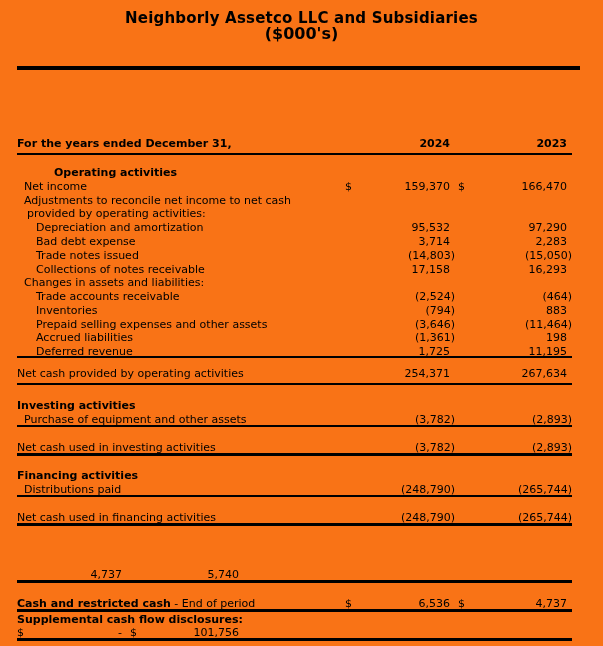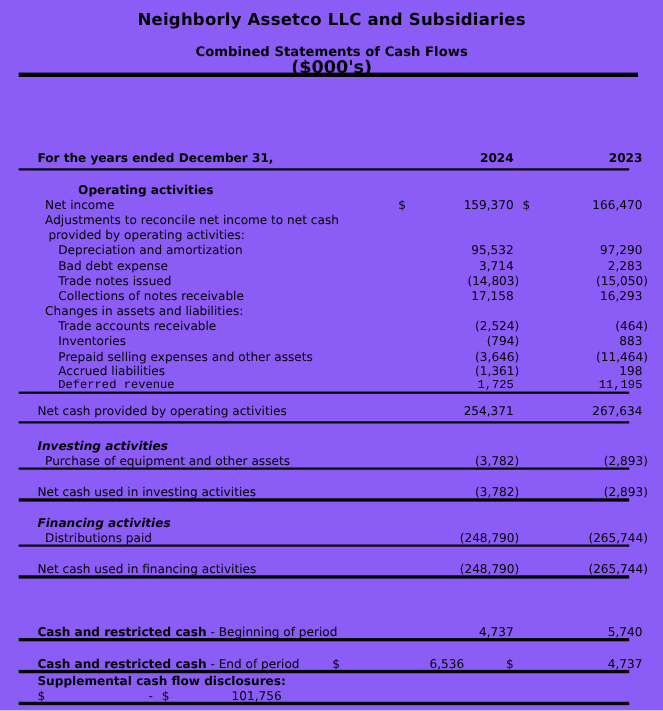--- a/index.html
+++ b/index.html
@@ -1,21 +1,21 @@
 <!DOCTYPE html>
 <html><head>
 <meta charset="utf-8">
 <style>
   * { margin: 0; padding: 0; box-sizing: border-box; }
   html, body { background: #ffffff; }
   .page {
     position: relative;
     width: 603px;
     height: 646px;
-    background: #8b5cf6;
+    background: #f97316;
     color: #000000;
     font-family: "DejaVu Sans", "Liberation Sans", sans-serif;
     overflow: hidden;
   }
   .titleblock { padding-top: 9px; text-align: center; }
   .company { font-size: 15px; font-weight: bold; letter-spacing: 0.2px; }
   .statement { font-size: 12px; font-weight: bold; margin-top: 13px; line-height: 14px; }
   .units { font-size: 16px; font-weight: bold; line-height: 14px; }
 
   .rule { position: absolute; left: 17px; width: 555px; background: #000000; }
@@ -26,21 +26,21 @@
   .rule-purchase { top: 425px; height: 1.5px; }
   .rule-netinv   { top: 453px; height: 2.5px; }
   .rule-distrib  { top: 495px; height: 1.5px; }
   .rule-netfin   { top: 523px; height: 2.5px; }
   .rule-begin    { top: 580px; height: 2.5px; }
   .rule-end      { top: 609px; height: 3px; }
   .rule-noncash  { top: 638px; height: 3px; }
 
   .row {
     position: absolute;
-    left: 34px;
+    left: 17px;
     width: 555px;
     display: flex;
     align-items: baseline;
     font-size: 11px;
     line-height: 13px;
     white-space: pre;
   }
   .c-label { flex: 1; overflow: hidden; }
   .c-d  { width: 14px; text-align: left; }
   .c-v1 { width: 96px; text-align: right; }
@@ -59,42 +59,41 @@
   .t-adj2     { top: 207px; }
   .t-depr     { top: 221px; }
   .t-baddebt  { top: 235px; }
   .t-tradenotes { top: 249px; }
   .t-collections { top: 263px; }
   .t-changes  { top: 276px; }
   .t-tradear  { top: 290px; }
   .t-inventories { top: 304px; }
   .t-prepaid  { top: 318px; }
   .t-accrued  { top: 331px; }
-  .t-deferred { top: 345px; font-family: Liberation Mono, monospace; }
+  .t-deferred { top: 345px; }
   .t-netop    { top: 367px; }
-  .t-invhead  { top: 399px; font-style: italic; }
+  .t-invhead  { top: 399px; }
   .t-purchase { top: 413px; }
   .t-netinv   { top: 441px; }
-  .t-finhead  { top: 469px; font-style: italic; }
+  .t-finhead  { top: 469px; }
   .t-distrib  { top: 483px; }
   .t-netfin   { top: 511px; }
   .t-netincrease { top: 540px; }
   .t-begin    { top: 568px; }
-  .t-end      { top: 597px; gap: 15px; }
+  .t-end      { top: 597px; }
   .t-supp     { top: 613px; }
   .t-noncash  { top: 626px; }
 </style>
 </head>
 <body>
 
 <div class="page">
 
   <div class="titleblock">
     <div class="company">Neighborly Assetco LLC and Subsidiaries</div>
-    <div class="statement">Combined Statements of Cash Flows</div>
     <div class="units">($000's)</div>
   </div>
 
   <div class="rule rule-top"></div>
 
   <div class="row t-header">
     <span class="c-label b">For the years ended December 31,</span>
     <span class="c-d"></span>
     <span class="c-v1 pp b">2024</span>
     <span class="c-sp"></span>
@@ -262,21 +261,20 @@
     <span class="c-d"></span>
     <span class="c-v1">(248,790)</span>
     <span class="c-sp"></span>
     <span class="c-d"></span>
     <span class="c-v2">(265,744)</span>
   </div>
   <div class="rule rule-netfin"></div>
 
 
   <div class="row t-begin">
-    <span class="c-label"><span class="b">Cash and restricted cash</span><span> - Beginning of period</span></span>
     <span class="c-d"></span>
     <span class="c-v1 pp">4,737</span>
     <span class="c-sp"></span>
     <span class="c-d"></span>
     <span class="c-v2 pp">5,740</span>
   </div>
   <div class="rule rule-begin"></div>
 
   <div class="row t-end">
     <span class="c-label"><span class="b">Cash and restricted cash</span><span> - End of period</span></span>

